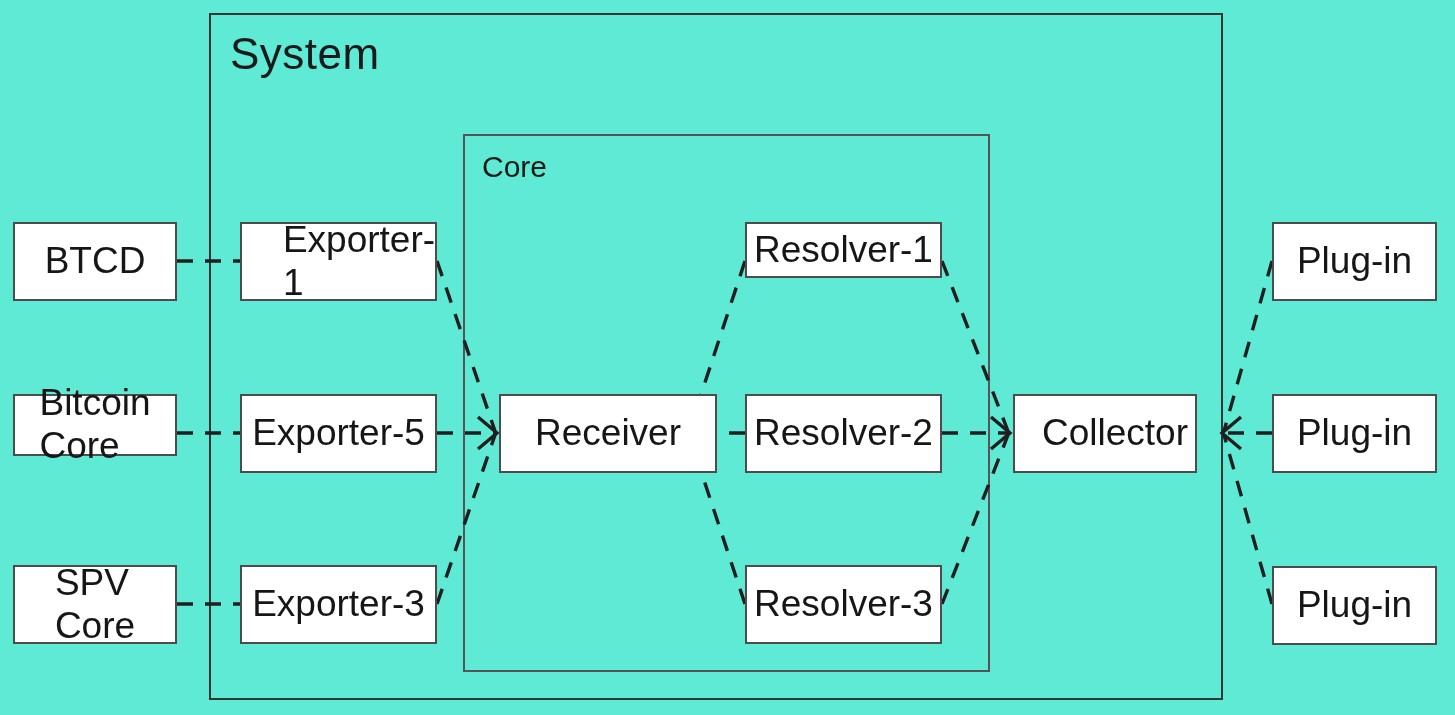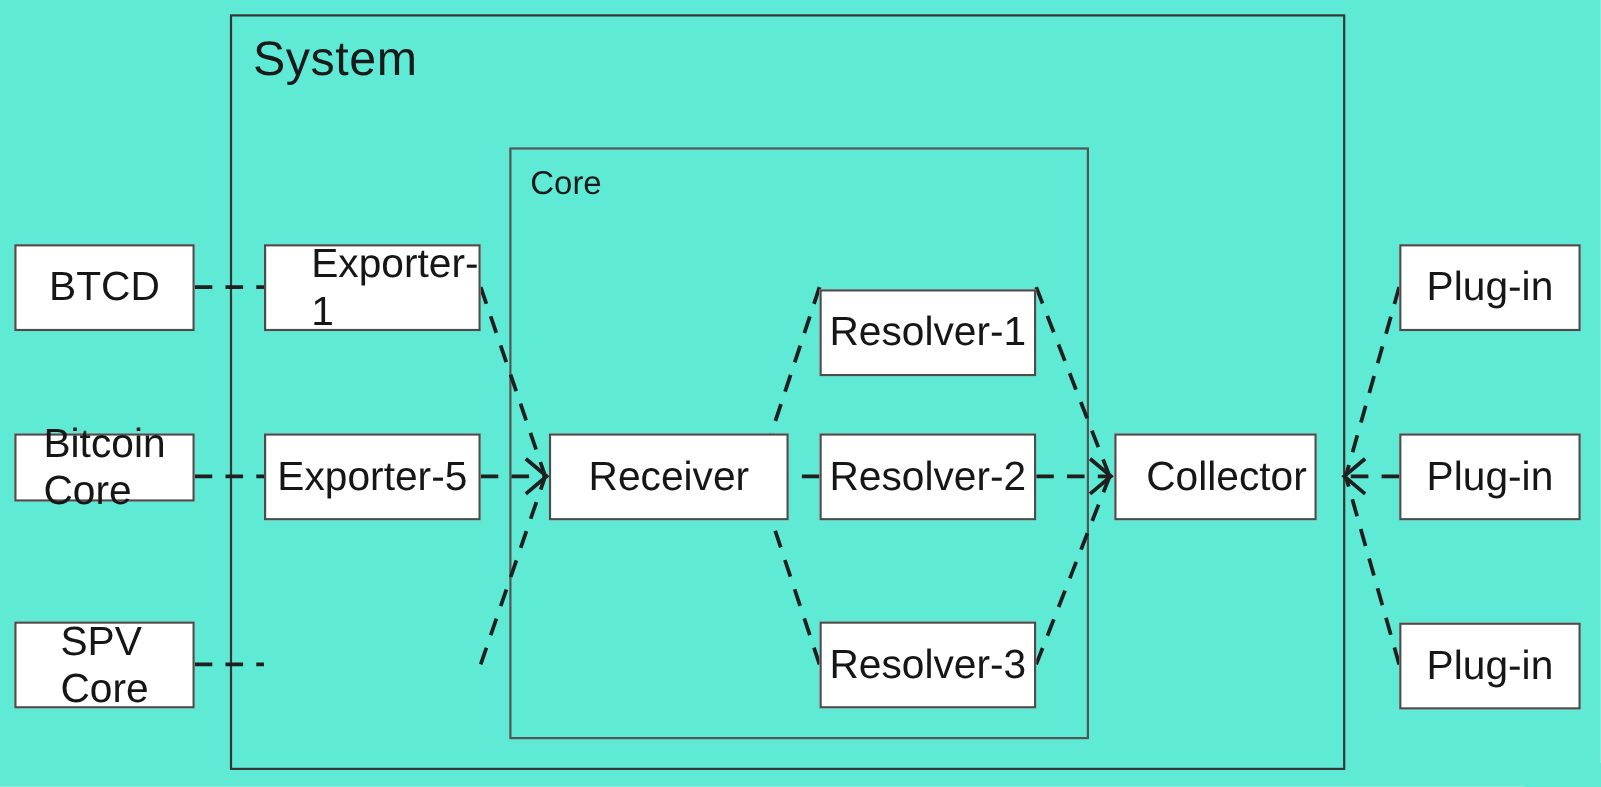--- a/index.html
+++ b/index.html
@@ -61,21 +61,21 @@
     line-height: 1.15;
   }
   
   .n-btcd      { left: 13px;   top: 222px; width: 164px; height: 79px; }
   .n-bitcoin   { left: 13px;   top: 394px; width: 164px; height: 62px; }
   .n-spv       { left: 13px;   top: 565px; width: 164px; height: 79px; }
   .n-exp1      { left: 240px;  top: 222px; width: 197px; height: 79px; padding-left: 41px; }
   .n-exp2      { left: 240px;  top: 394px; width: 197px; height: 79px; }
   .n-exp3      { left: 240px;  top: 565px; width: 197px; height: 79px; }
   .n-receiver  { left: 499px;  top: 394px; width: 218px; height: 79px; }
-  .n-res1      { left: 745px;  top: 222px; width: 197px; height: 79px; margin-top: 41px; }
+  .n-res1      { left: 745px;  top: 222px; width: 197px; height: 56px; }
   .n-res2      { left: 745px;  top: 394px; width: 197px; height: 79px; }
   .n-res3      { left: 745px;  top: 565px; width: 197px; height: 79px; }
   .n-collector { left: 1013px; top: 394px; width: 184px; height: 79px; padding-left: 20px; }
   .n-plug1     { left: 1272px; top: 222px; width: 165px; height: 79px; }
   .n-plug2     { left: 1272px; top: 394px; width: 165px; height: 79px; }
   .n-plug3     { left: 1272px; top: 566px; width: 165px; height: 79px; }
 </style>
 </head>
 <body>
 
@@ -126,20 +126,23 @@
     <span class="node-label">SPV
 Core</span>
   </div>
 
   <div class="node n-exp1">
     <span class="node-label">Exporter-1</span>
   </div>
   <div class="node n-exp2">
     <span class="node-label">Exporter-5</span>
   </div>
+  <div class="node n-exp3">
+    <span class="node-label">Exporter-3</span>
+  </div>
 
   <div class="node n-receiver">
     <span class="node-label">Receiver</span>
   </div>
 
   <div class="node n-res1">
     <span class="node-label">Resolver-1</span>
   </div>
   <div class="node n-res2">
     <span class="node-label">Resolver-2</span>

